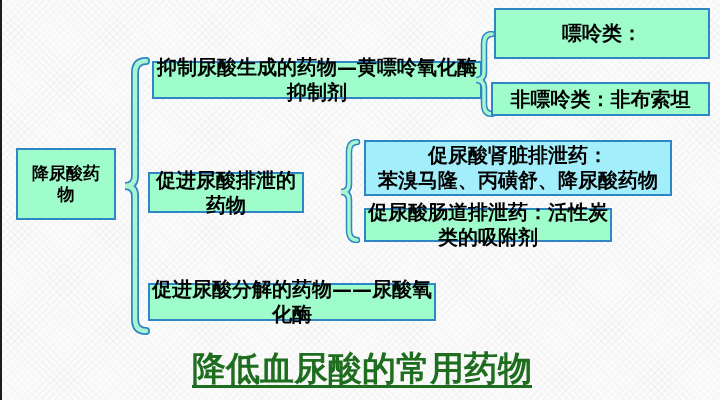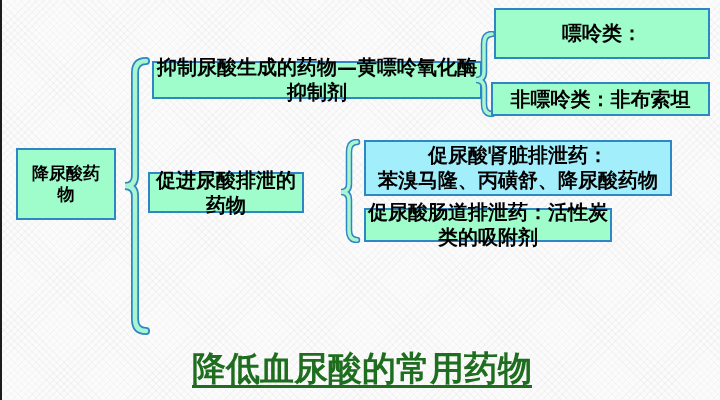--- a/index.html
+++ b/index.html
@@ -94,16 +94,19 @@
 
   <div class="box cyan" id="branch2-child1-box">
     <span>促尿酸肾脏排泄药：</span>
     <span>苯溴马隆、丙磺舒、降尿酸药物</span>
   </div>
 
   <div class="box" id="branch2-child2-box">
     <span>促尿酸肠道排泄药：活性炭类的吸附剂</span>
   </div>
 
+  <div class="box" id="branch3-box">
+    <span>促进尿酸分解的药物——尿酸氧化酶</span>
+  </div>
 
   <div id="slide-title">降低血尿酸的常用药物</div>
 
 </div>
 
 </body></html>

